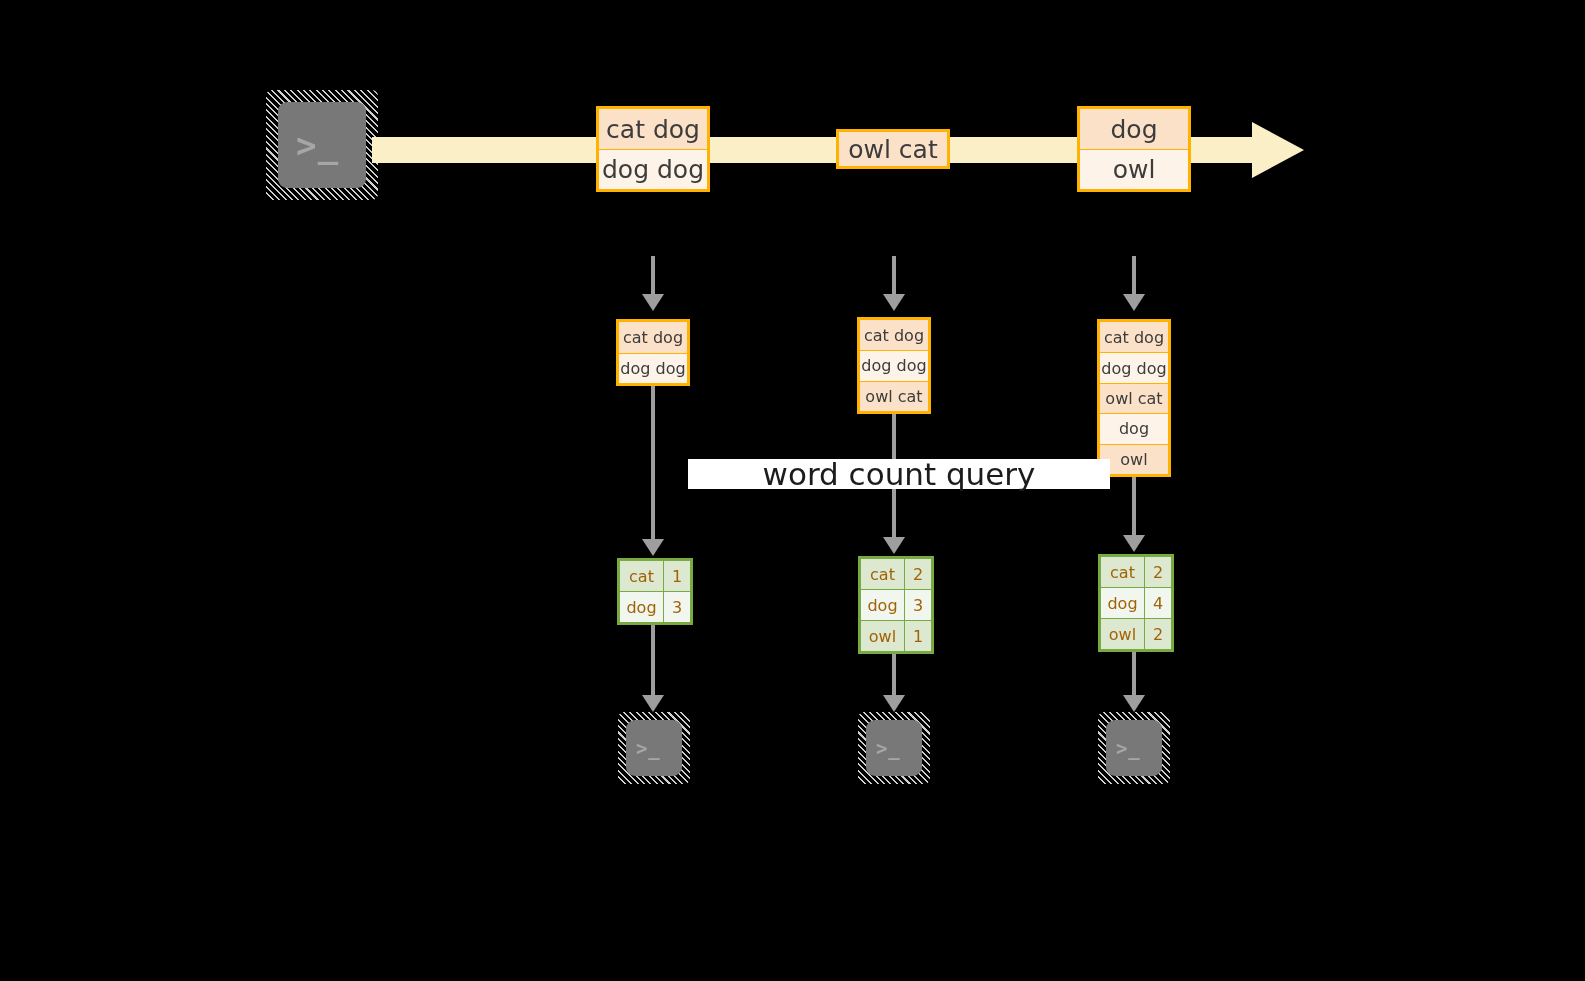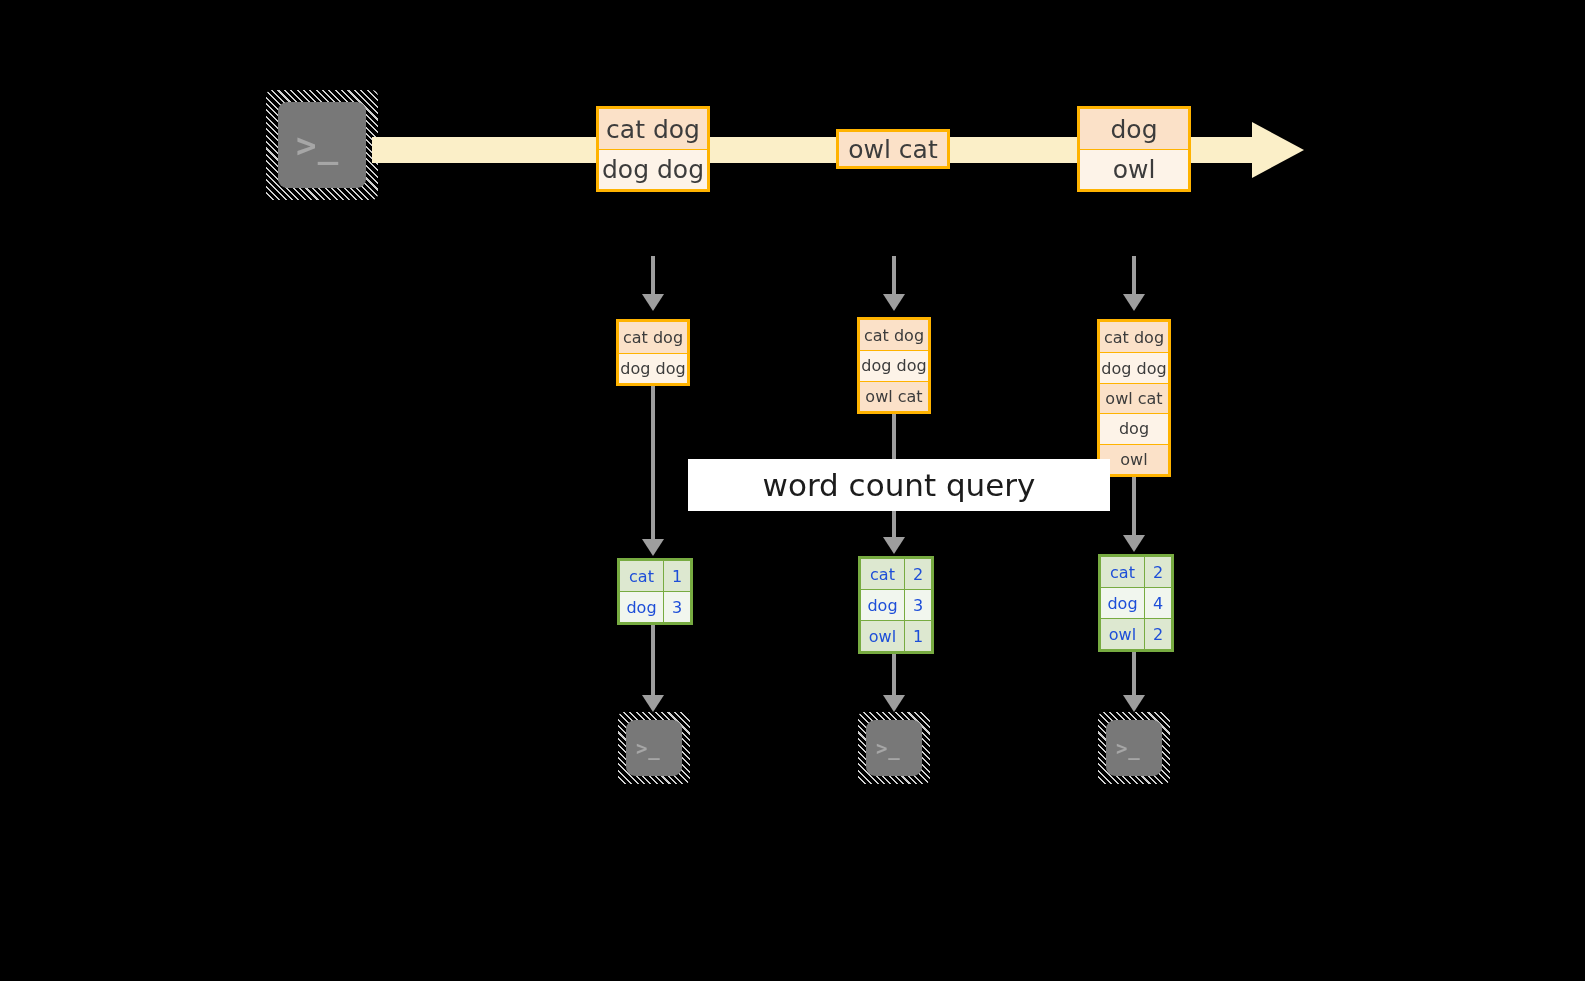--- a/index.html
+++ b/index.html
@@ -100,21 +100,21 @@
   }
   .grow:first-child { border-top: none; }
   .grow.dark  .gcell { background: #dde8d0; }
   .grow.light .gcell { background: #f1f6ee; }
   .gcell {
     box-sizing: border-box;
     display: flex;
     align-items: center;
     justify-content: center;
     font-size: 16px;
-    color: #1d4ed8;
+    color: #a16207;
     white-space: nowrap;
   }
   .gcell.word  { width: 44px; border-right: 1.5px solid #77ab41; }
   .gcell.count { width: 26px; }
 
   
   .arrow-line {
     position: absolute;
     width: 4px;
     background: #9e9e9e;
@@ -273,17 +273,17 @@
 
   <div class="arrow-line" style="left:1132px; top:652px; height:45px;"></div>
   <div class="arrow-head" style="left:1123px; top:695px;"></div>
 
   <div class="term" style="left:1098px; top:712px; width:72px; height:72px;">
     <div class="hatch"></div>
     <div class="face" style="left:8px; top:8px; right:8px; bottom:8px;"></div>
     <div class="glyph" style="left:18px; top:27px; font-size:19px;">&gt;_</div>
   </div>
 
-  <div class="query-band" style="left:688px; top:459px; width:422px; height:52px;">
+  <div class="query-band" style="left:688px; top:459px; width:422px; height:30px;">
     <span>word count query</span>
   </div>
 
 </div>
 
 </body></html>

